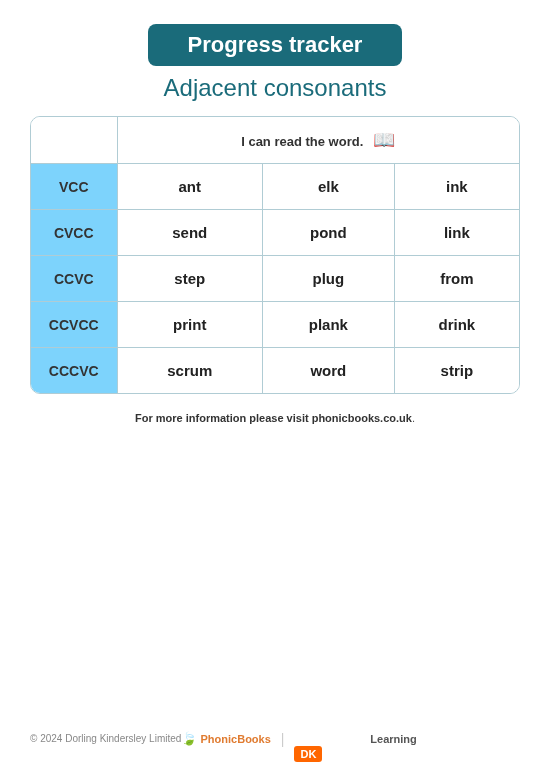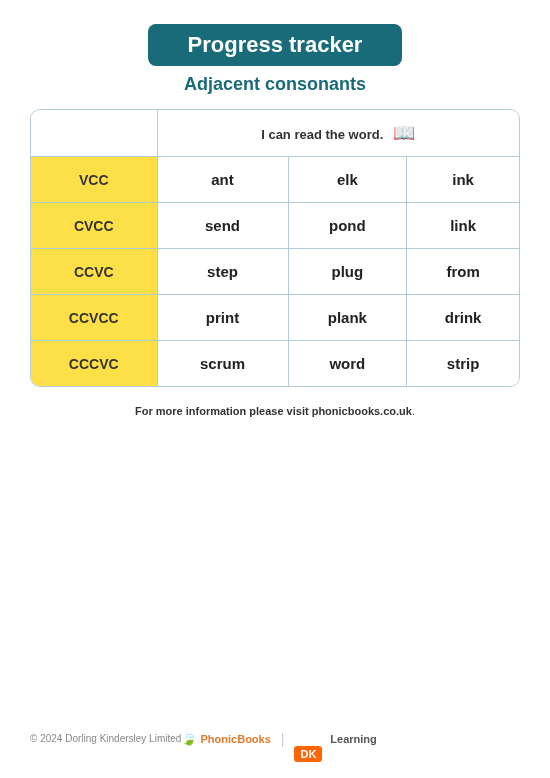--- a/index.html
+++ b/index.html
@@ -32,22 +32,22 @@
 
     .header-title {
       color: #ffffff;
       font-size: 22px;
       font-weight: bold;
       text-align: center;
     }
 
     .subtitle {
       color: #1a6b7a;
-      font-size: 18px;
-      font-weight: bold;
+      font-size: 24px;
+      font-weight: normal;
       text-align: left;
       margin-bottom: 14px;
     }
 
     .instruction {
       font-size: 13px;
       font-weight: bold;
       color: #333333;
       text-align: center;
       margin-bottom: 18px;
@@ -99,26 +99,26 @@
       text-align: center;
       font-size: 14px;
       color: #333333;
     }
 
     .data-row:last-child td {
       border-bottom: none;
     }
 
     .data-row .cat-cell {
-      background: #fde047;
+      background: #7dd3fc;
       border-right: 1.5px solid #b0ccd4;
       font-weight: bold;
       font-size: 14px;
       color: #333333;
-      width: 126px;
+      width: 86px;
     }
 
     .data-row .word-cell {
       background: #ffffff;
       border-right: 1.5px solid #b0ccd4;
       font-weight: bold;
       font-size: 15px;
       color: #222222;
     }
 
@@ -177,20 +177,21 @@
       font-weight: bold;
       padding: 2px 6px;
       border-radius: 3px;
       margin-top: 31px;
     }
 
     .dk-learning {
       font-size: 11px;
       color: #555555;
       font-weight: bold;
+      margin-left: 40px;
     }
 
     .divider-logo {
       font-size: 14px;
       color: #cccccc;
       margin: 0 2px;
     }
   </style>
 </head>
 <body>

